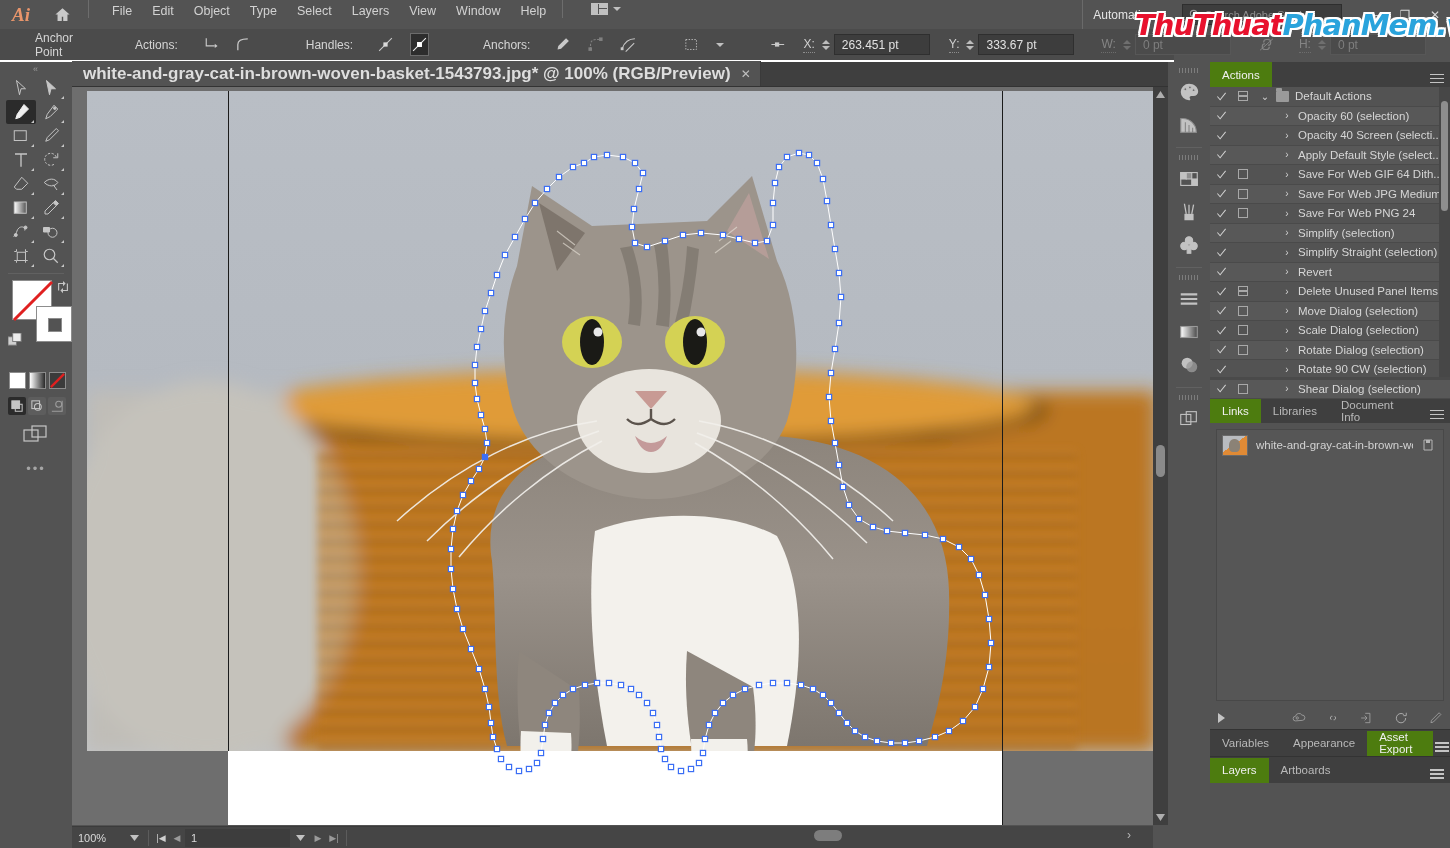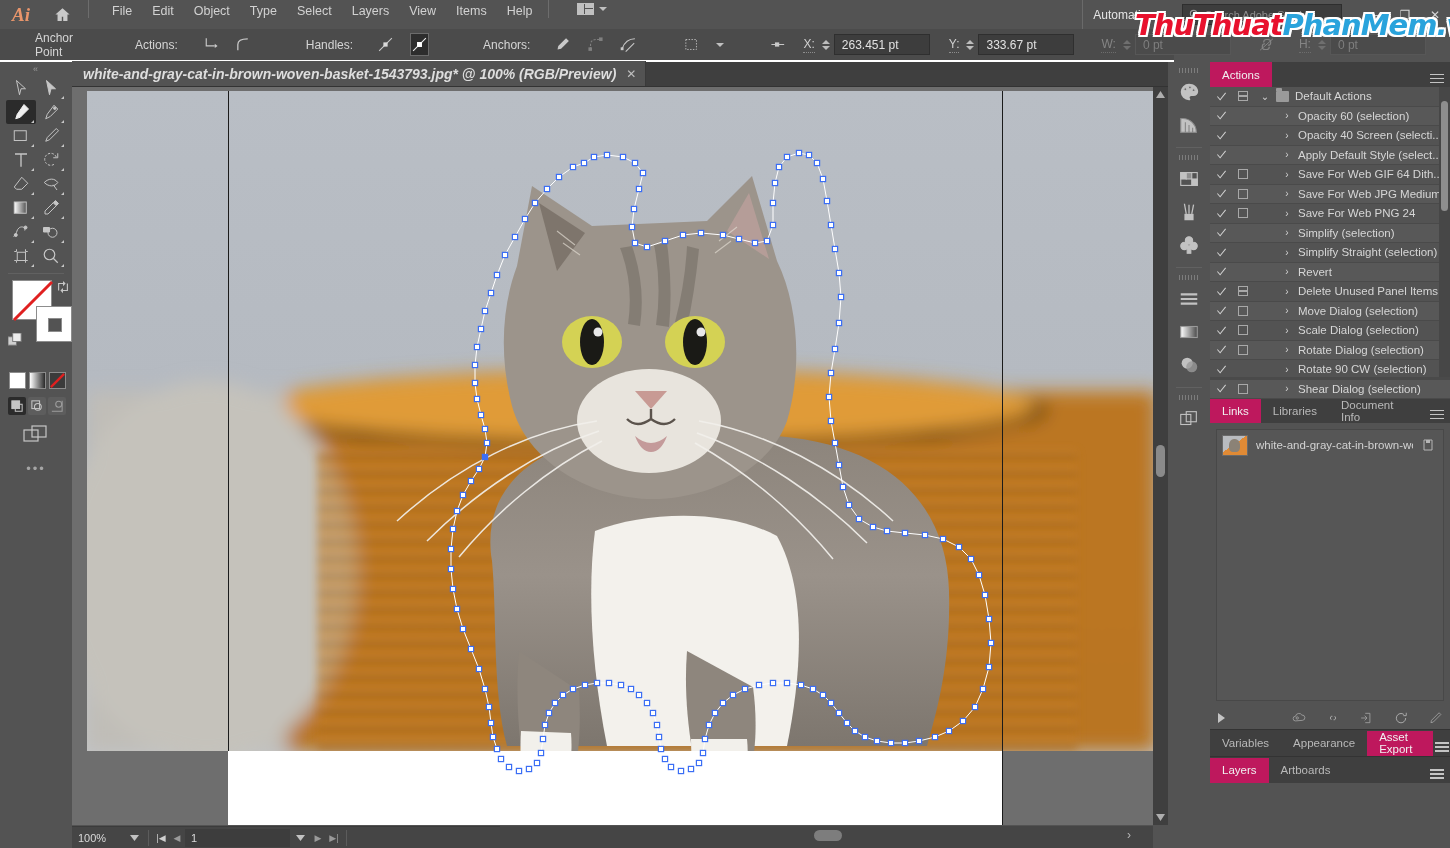--- a/index.html
+++ b/index.html
@@ -110,21 +110,21 @@
   .draw-btn.on { background:#2b2b2b; }
   .draw-btn svg { width:12px; height:12px; stroke:#c6c6c6; fill:none; stroke-width:1.2; }
   .screen-mode { display:flex; justify-content:center; padding-top:10px; }
   .dots { text-align:center; color:#a5a5a5; letter-spacing:2px; font-size:13px; padding-top:16px; }
 
   
   .doctabs { position:absolute; left:72px; top:62px; width:1096px; height:25px;
              background:#3f3f3f; border-bottom:1px solid #333; display:flex; align-items:flex-end; }
   .doctab { height:25px; background:#535353; display:flex; align-items:center;
             padding:0 9px 0 11px; gap:10px; border-right:1px solid #3a3a3a; }
-  .doctab-title { font-size:14px; color:#dedede; font-weight:bold;font-style:italic; }
+  .doctab-title { font-size:17px; color:#dedede; font-weight:bold; }
   .doctab-x { font-size:12px; color:#c0c0c0; }
 
   
   .canvas-wrap { position:absolute; left:72px; top:87px; width:1081px; height:738px;
                  background:#6e6e6e; overflow:hidden; }
   .imgpane { position:absolute; left:15px; top:4px; width:1069px; height:660px; overflow:hidden; }
   .photo { position:absolute; left:0; top:0; width:1069px; height:660px; }
   .artboard-white { position:absolute; left:156px; top:664px; width:774px; height:74px; background:#fff; }
   .artboard-line { position:absolute; background:#1b1b1b; }
   .abl-v1 { left:156px; top:4px; width:1px; height:734px; }
@@ -159,21 +159,21 @@
       background-image:repeating-linear-gradient(to right,#7d7d7d 0 1px,transparent 1px 3px); }
   .dock-ico { height:33px; display:flex; align-items:center; justify-content:center; }
   .dock-ico svg { width:22px; height:22px; stroke:#c2c2c2; fill:none; stroke-width:1.2; }
   .dock-div { height:1px; background:#616161; margin:1px 8px; }
 
   
   .panels { position:absolute; left:1210px; top:62px; width:240px; height:786px; background:#535353; }
   .panel-tabrow { display:flex; align-items:center; height:25px; background:#3f3f3f; }
   .ptab { height:25px; display:flex; align-items:center; padding:0 12px; font-size:11.5px;
           color:#b9b9b9; }
-  .ptab.active { background:#be185d; color:#f0f0f0; }
+  .ptab.active { background:#4d7c0f; color:#f0f0f0; }
   .pmenu { margin-left:auto; width:26px; height:25px; display:flex; align-items:center;
            justify-content:center; }
   .pmenu i { display:block; width:14px; height:1.5px; background:#c4c4c4; box-shadow:0 4px 0 #c4c4c4, 0 8px 0 #c4c4c4; }
 
   
   .actions-body { position:relative; background:#535353; height:290px; }
   .act-row { display:flex; align-items:center; height:19.5px; border-bottom:1px solid #4a4a4a;
              font-size:11.5px; color:#d6d6d6; }
   .act-row:nth-child(even) { background:#585858; }
   .col-check { width:22px; display:flex; align-items:center; justify-content:center; }
@@ -226,21 +226,21 @@
     </div>
     <div class="vsep"></div>
     <div class="menu-items">
       <div class="menu-item">File</div>
       <div class="menu-item">Edit</div>
       <div class="menu-item">Object</div>
       <div class="menu-item">Type</div>
       <div class="menu-item">Select</div>
       <div class="menu-item">Layers</div>
       <div class="menu-item">View</div>
-      <div class="menu-item">Items</div>
+      <div class="menu-item">Window</div>
       <div class="menu-item">Help</div>
     </div>
     <div class="vsep"></div>
     <div class="arrange-btn">
       <span class="arrange-ico">
           <i></i>
           <i></i>
         </span>
       <span class="chev"></span>
     </div>

